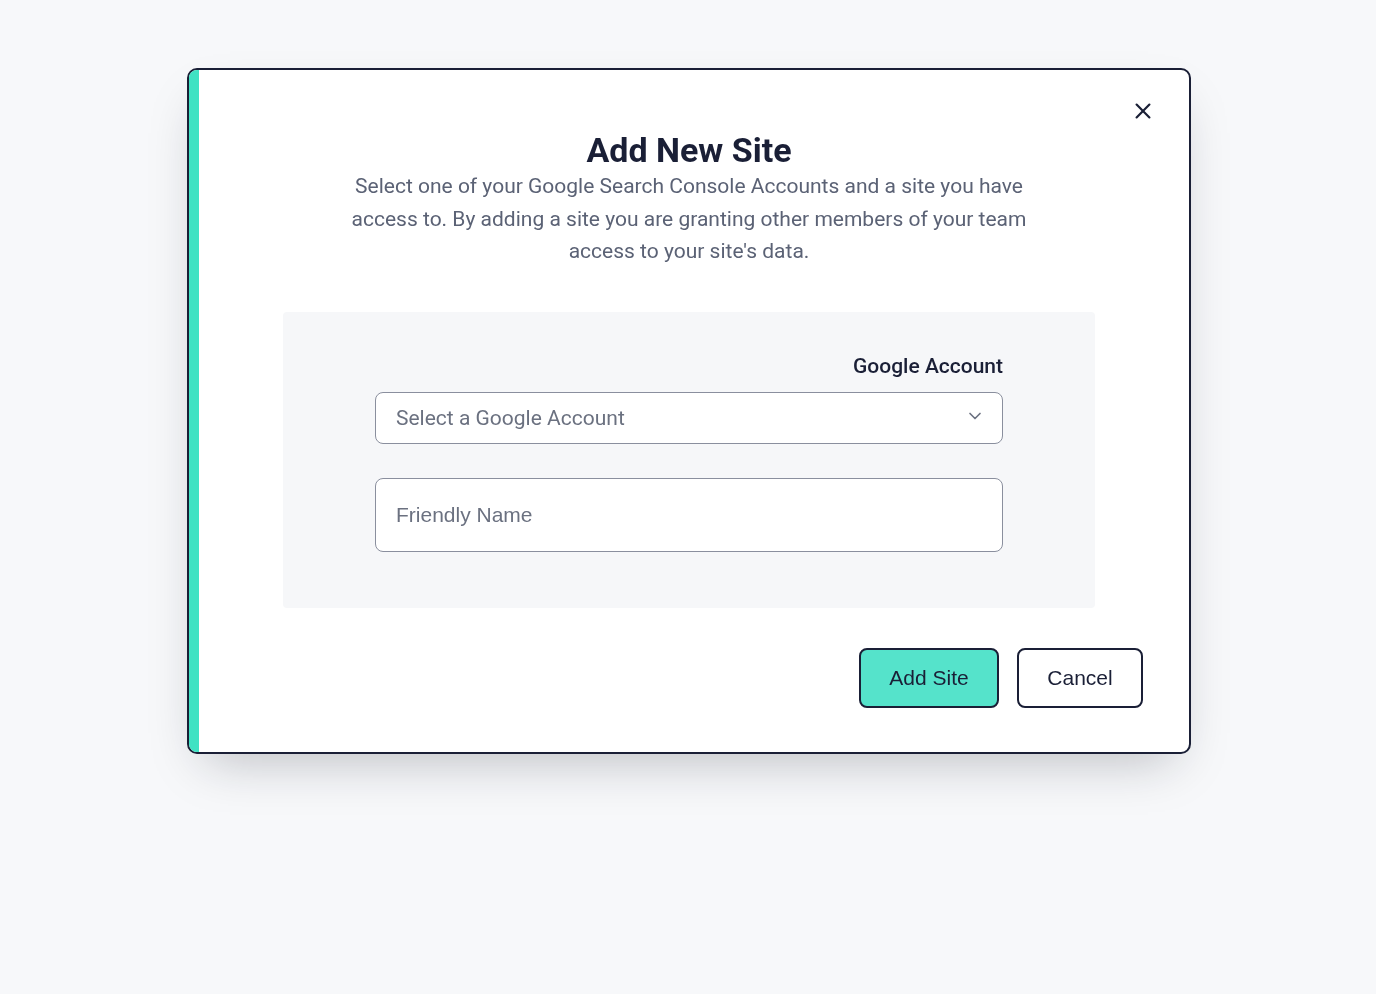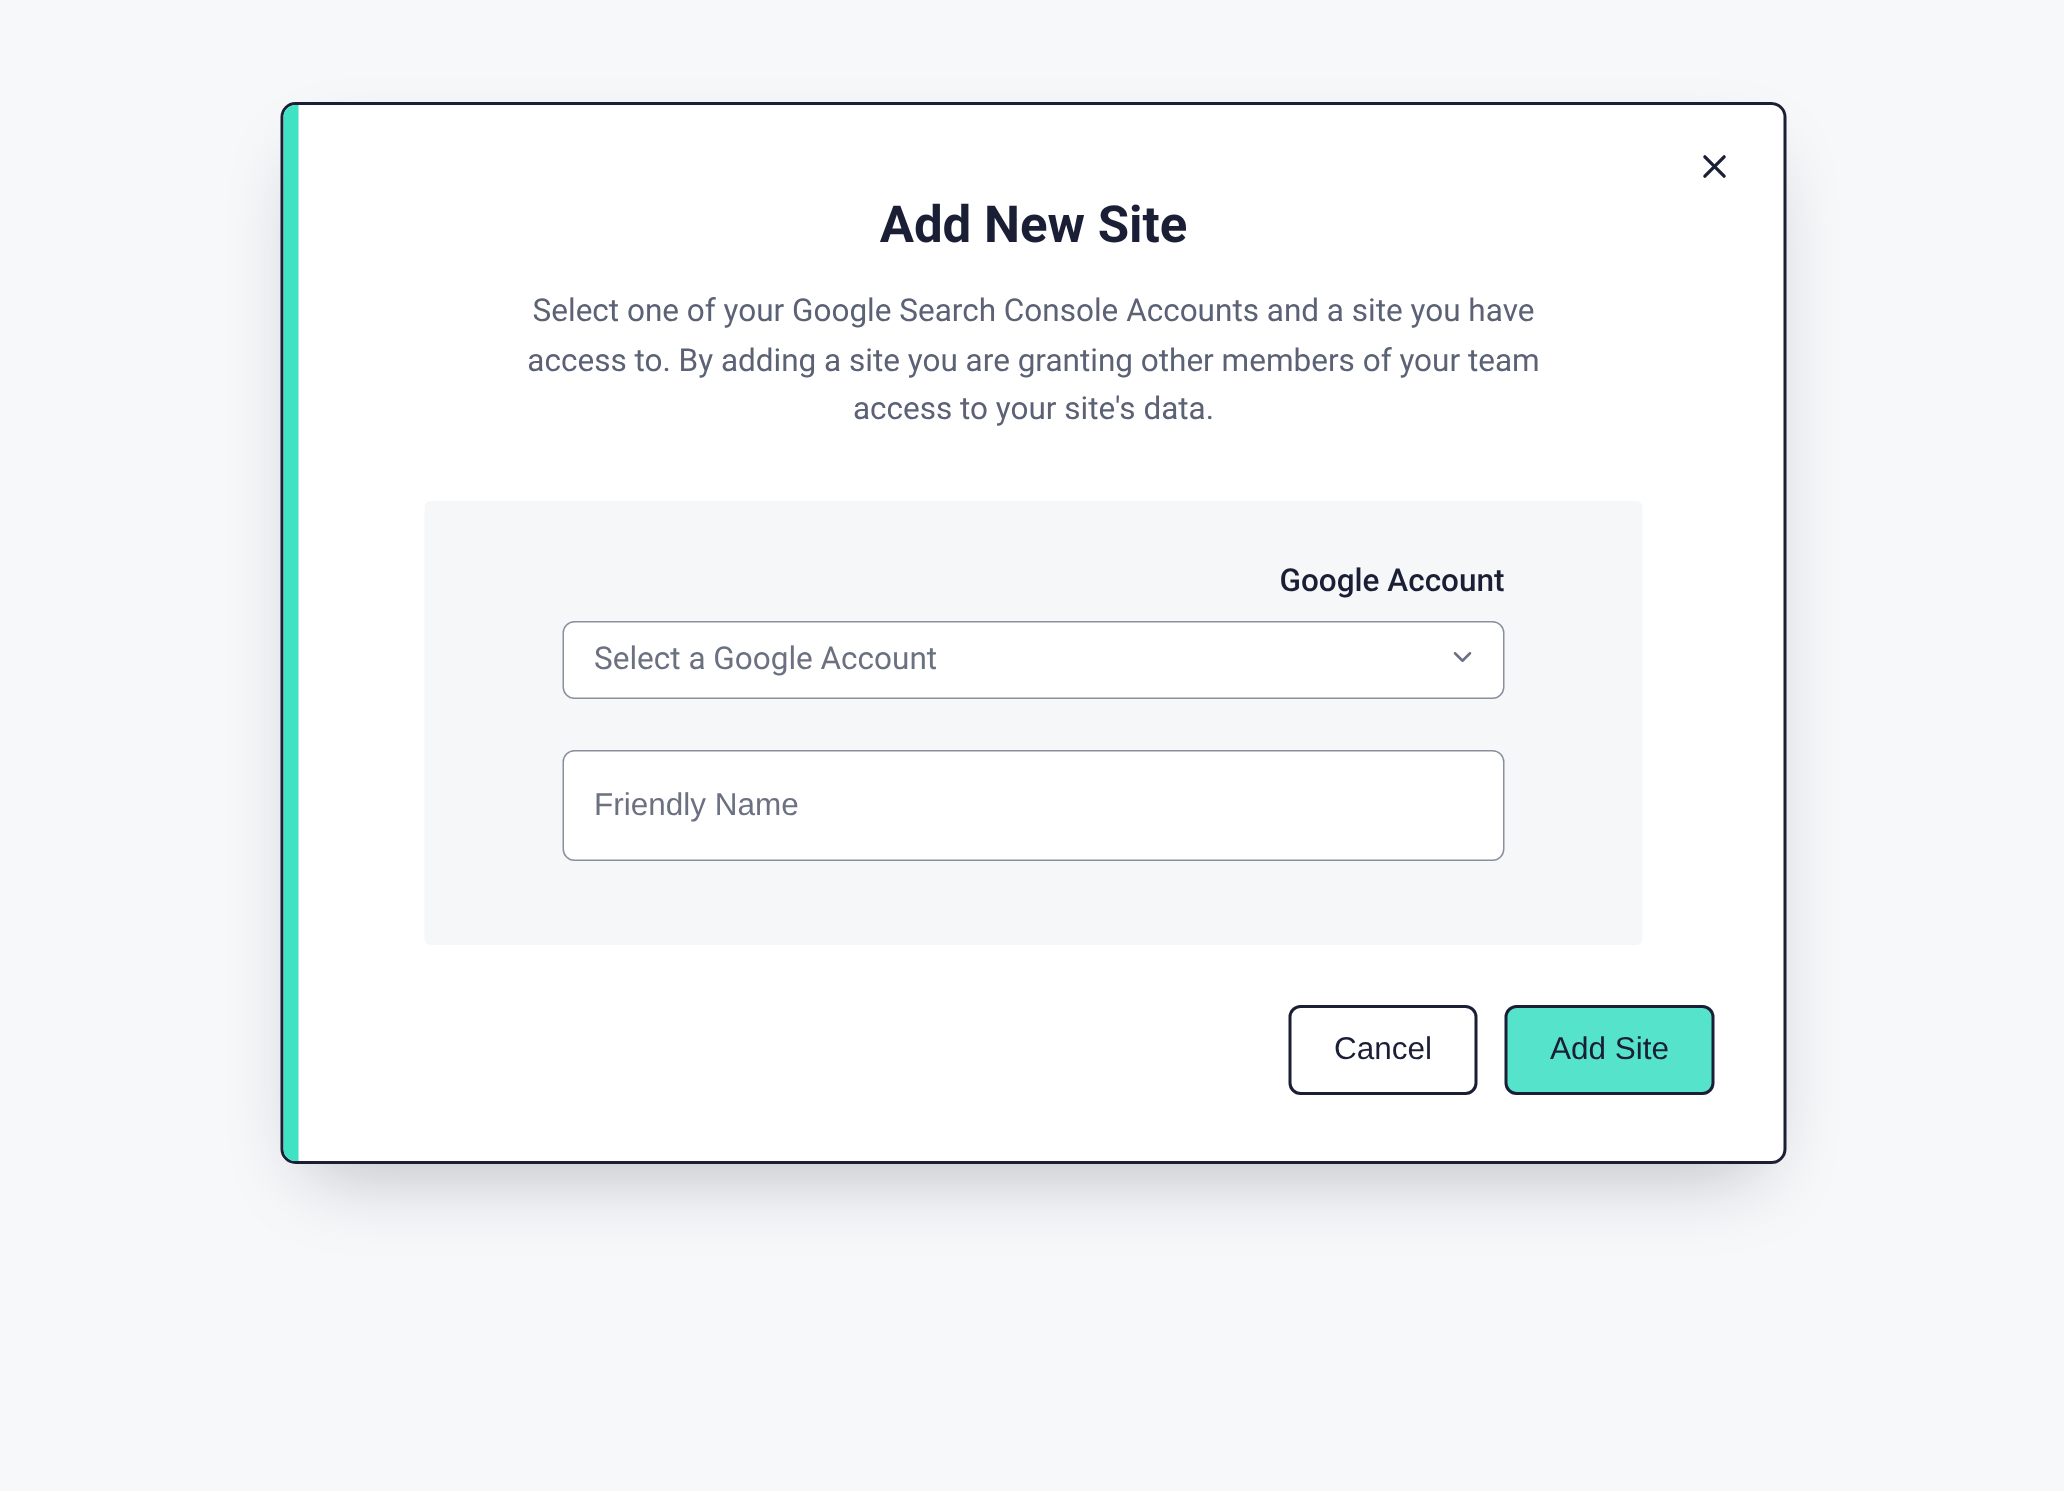--- a/index.html
+++ b/index.html
@@ -53,21 +53,20 @@
       stroke-width: 2.4;
     }
     .header {
       text-align: center;
       padding: 60px 120px 0 120px;
     }
     .title {
       font-size: 34px;
       font-weight: 700;
       color: #1a1f36;
-      margin-bottom: 22px;
     }
     .subtitle {
       font-size: 21px;
       line-height: 1.55;
       color: #5b6275;
       max-width: 680px;
       margin: 0 auto;
     }
     .form-panel {
       margin: 44px 94px 0 94px;
@@ -215,16 +214,16 @@
       </div>
     </div>
 
     <div class="field">
       <input type="text" class="text-input" placeholder="Friendly Name" style="">
     </div>
 
   </div>
 
   <div class="footer">
+    <button class="btn btn-primary">Add Site</button>
     <button class="btn btn-secondary">Cancel</button>
-    <button class="btn btn-primary">Add Site</button>
   </div>
 </div>
 
 </body></html>

